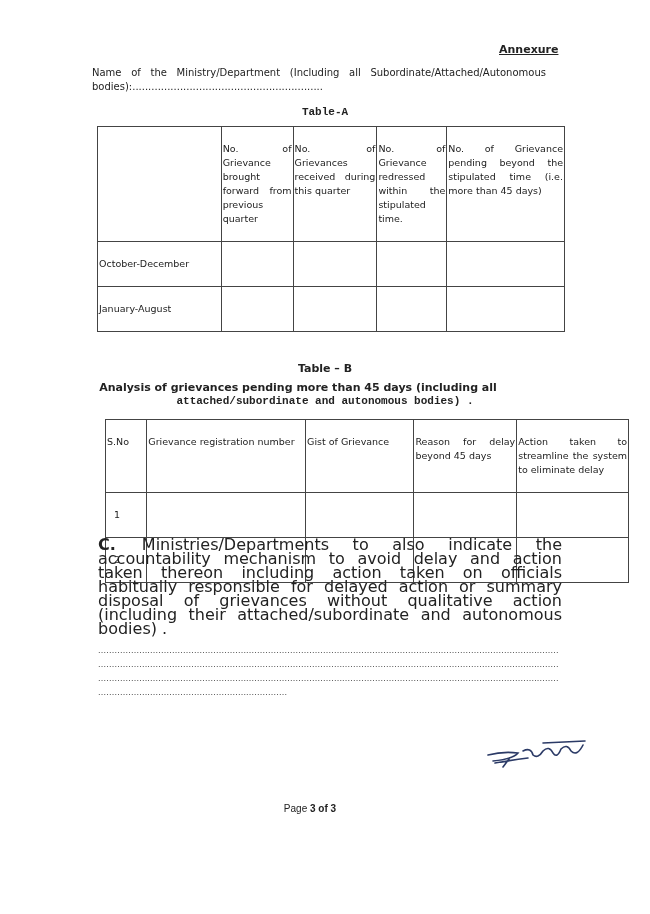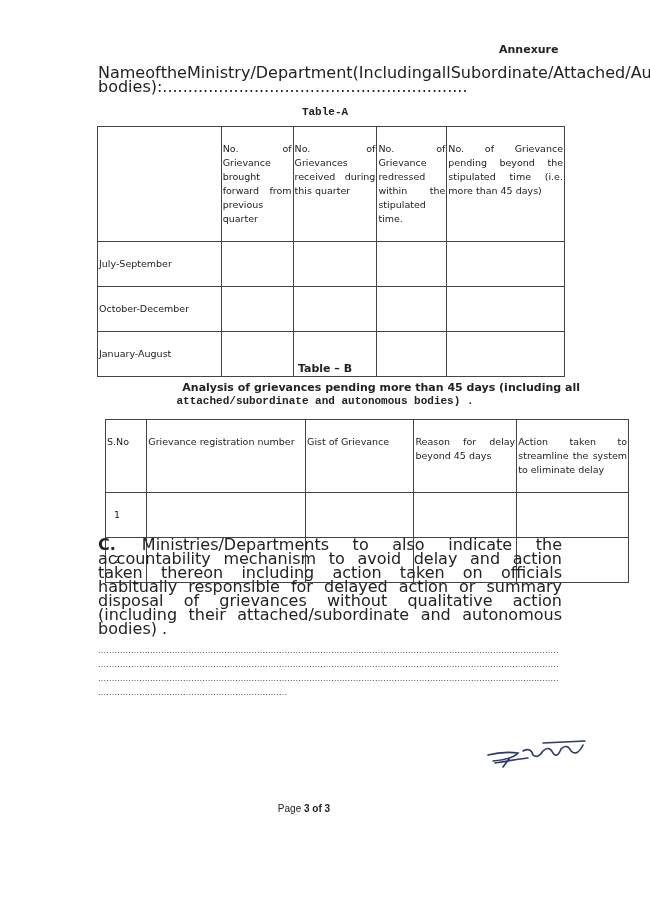--- a/index.html
+++ b/index.html
@@ -1,30 +1,30 @@
 <!DOCTYPE html>
 <html><head>
 <meta charset="utf-8">
 <style>
   html, body { margin:0; padding:0; background:#fff; }
   body { width:650px; height:914px; position:relative; overflow:hidden;
          font-family:"DejaVu Sans", sans-serif; color:#222; }
   .abs { position:absolute; }
-  .annexure { left:499px; top:43px; font-size:11px; font-weight:bold; }
-  .ministry { left:98px; top:66px; width:454px; font-size:16px; line-height:14px; text-align:justify; text-align-last:left; }
+  .annexure { left:499px; top:43px; font-size:11px; font-weight:bold; text-decoration:underline; }
+  .ministry { left:92px; top:66px; width:454px; font-size:10px; line-height:14px; text-align:justify; text-align-last:left; }
   .ministry .l1 { display:flex; justify-content:space-between; }
   .table-title { font-size:11px; font-weight:bold; text-align:center; }
   table { border-collapse:collapse; position:absolute; font-size:9.5px; line-height:14px; }
   td, th { border:1px solid #444; vertical-align:top; padding:15px 1px; font-weight:normal; text-align:left; }
   .tA { left:97px; top:126px; width:468px; }
   .tB { left:105px; top:419px; width:524px; }
   .just { text-align:justify; text-align-last:auto; }
   .sectC { left:98px; top:538px; width:464px; font-size:16px; line-height:14px; text-align:justify; }
   .dots { left:98px; width:460px; font-size:8px; overflow:hidden; white-space:nowrap; color:#444; letter-spacing:0.2px; }
-  .page { left:12px; width:584px; top:803px; text-align:center; font-size:10px; font-family:"Liberation Sans", sans-serif; }
+  .page { left:18px; width:584px; top:803px; text-align:center; font-size:10px; font-family:"Liberation Sans", sans-serif; }
   .sig { left:483px; top:733px; }
 </style>
 </head>
 <body>
 
 <div class="abs annexure">Annexure</div>
 
 <div class="abs ministry">
   <div class="l1">
     <span>Name</span>
@@ -49,46 +49,39 @@
       <col style="width:118px">
   </colgroup>
   <tbody>
       <tr style="height:112px">
     <th></th>
     <th class="just">No. of Grievance brought forward from previous quarter</th>
     <th class="just">No. of Grievances received during this quarter</th>
     <th class="just">No. of Grievance redressed within the stipulated time.</th>
     <th class="just">No. of Grievance pending beyond the stipulated time (i.e. more than 45 days)</th>
   </tr>
-  <tr style="height:25px">
-    <td>July-September</td>
-    <td></td>
-    <td></td>
-    <td></td>
-    <td></td>
-  </tr>
   <tr style="height:24px">
     <td>October-December</td>
     <td></td>
     <td></td>
     <td></td>
     <td></td>
   </tr>
   <tr style="height:25px">
     <td>January-August</td>
     <td></td>
     <td></td>
     <td></td>
     <td></td>
   </tr>
 </tbody>
   </table>
 
 <div class="abs table-title" style="left:0;width:650px;top:362px;">Table – B</div>
-<div class="abs table-title" style="left:4px;width:576px;top:381px;text-align:right;">Analysis of grievances pending more than 45 days (including all</div>
+<div class="abs table-title" style="left:10px;width:576px;top:381px;">Analysis of grievances pending more than 45 days (including all</div>
 <div class="abs table-title" style="left:0;width:650px;top:395px;font-family:Liberation Mono, monospace;">attached/subordinate and autonomous bodies) .</div>
 
 <table class="tB">
   <colgroup>
     <col style="width:37px">
       <col style="width:142px">
       <col style="width:97px">
       <col style="width:92px">
       <col style="width:100px">
   </colgroup>

